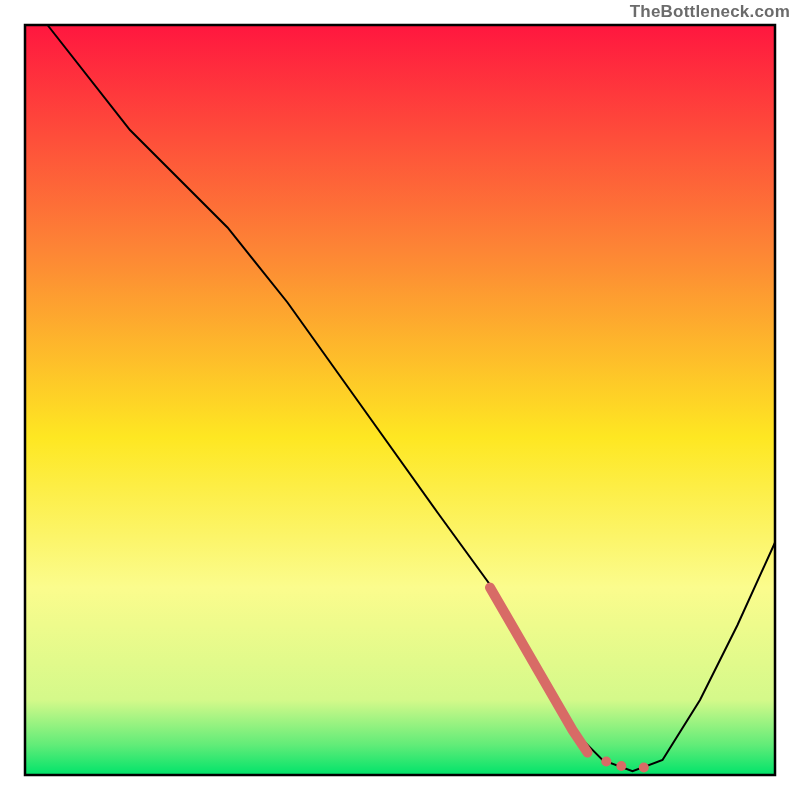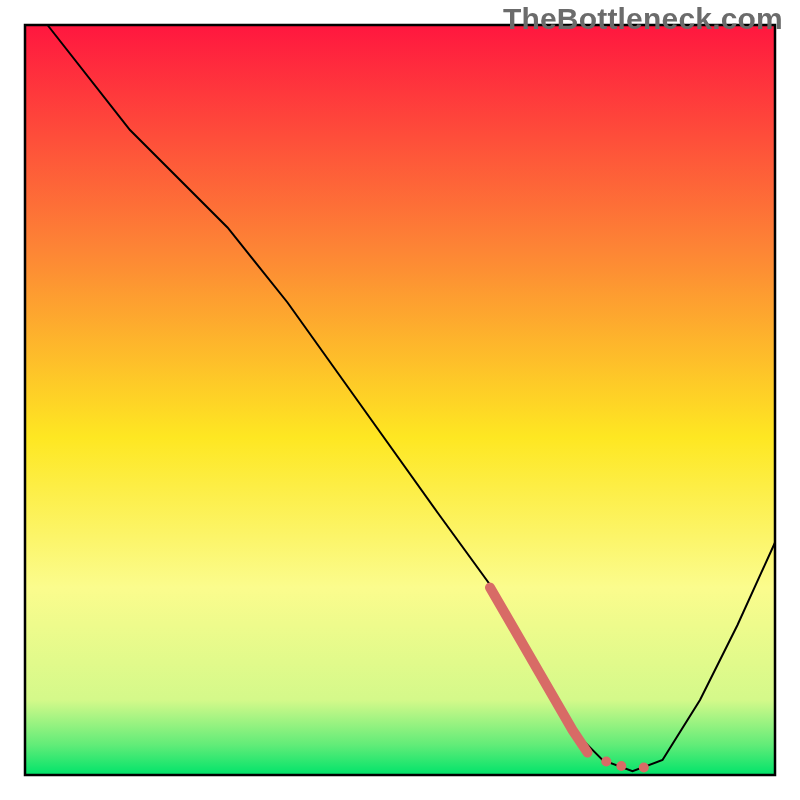--- a/index.html
+++ b/index.html
@@ -11,22 +11,22 @@
     font-family: Arial, Helvetica, sans-serif;
   }
   .frame {
     position: relative;
     width: 800px;
     height: 800px;
   }
   .watermark {
     position: absolute;
     top: 2px;
-    right: 17px;
-    font-size: 30px;
+    right: 10px;
+    font-size: 17px;
     font-weight: bold;
     color: #6b6b6b;
     letter-spacing: 0.2px;
   }
   svg {
     display: block;
   }
 </style>
 </head>
 <body>

